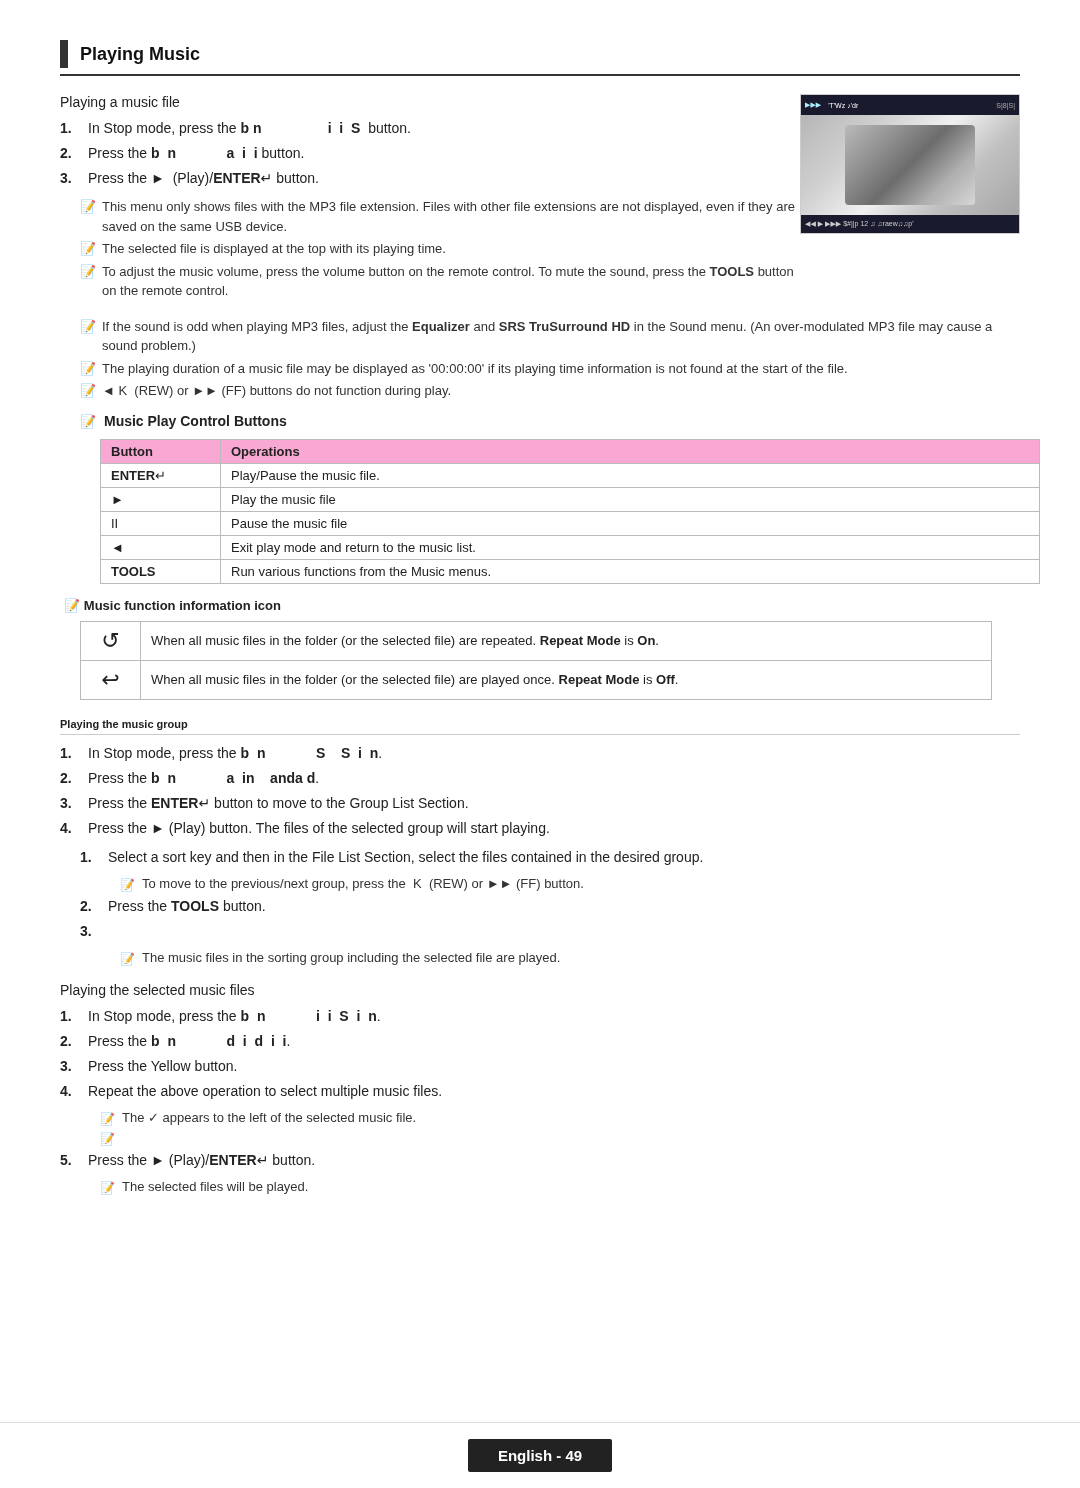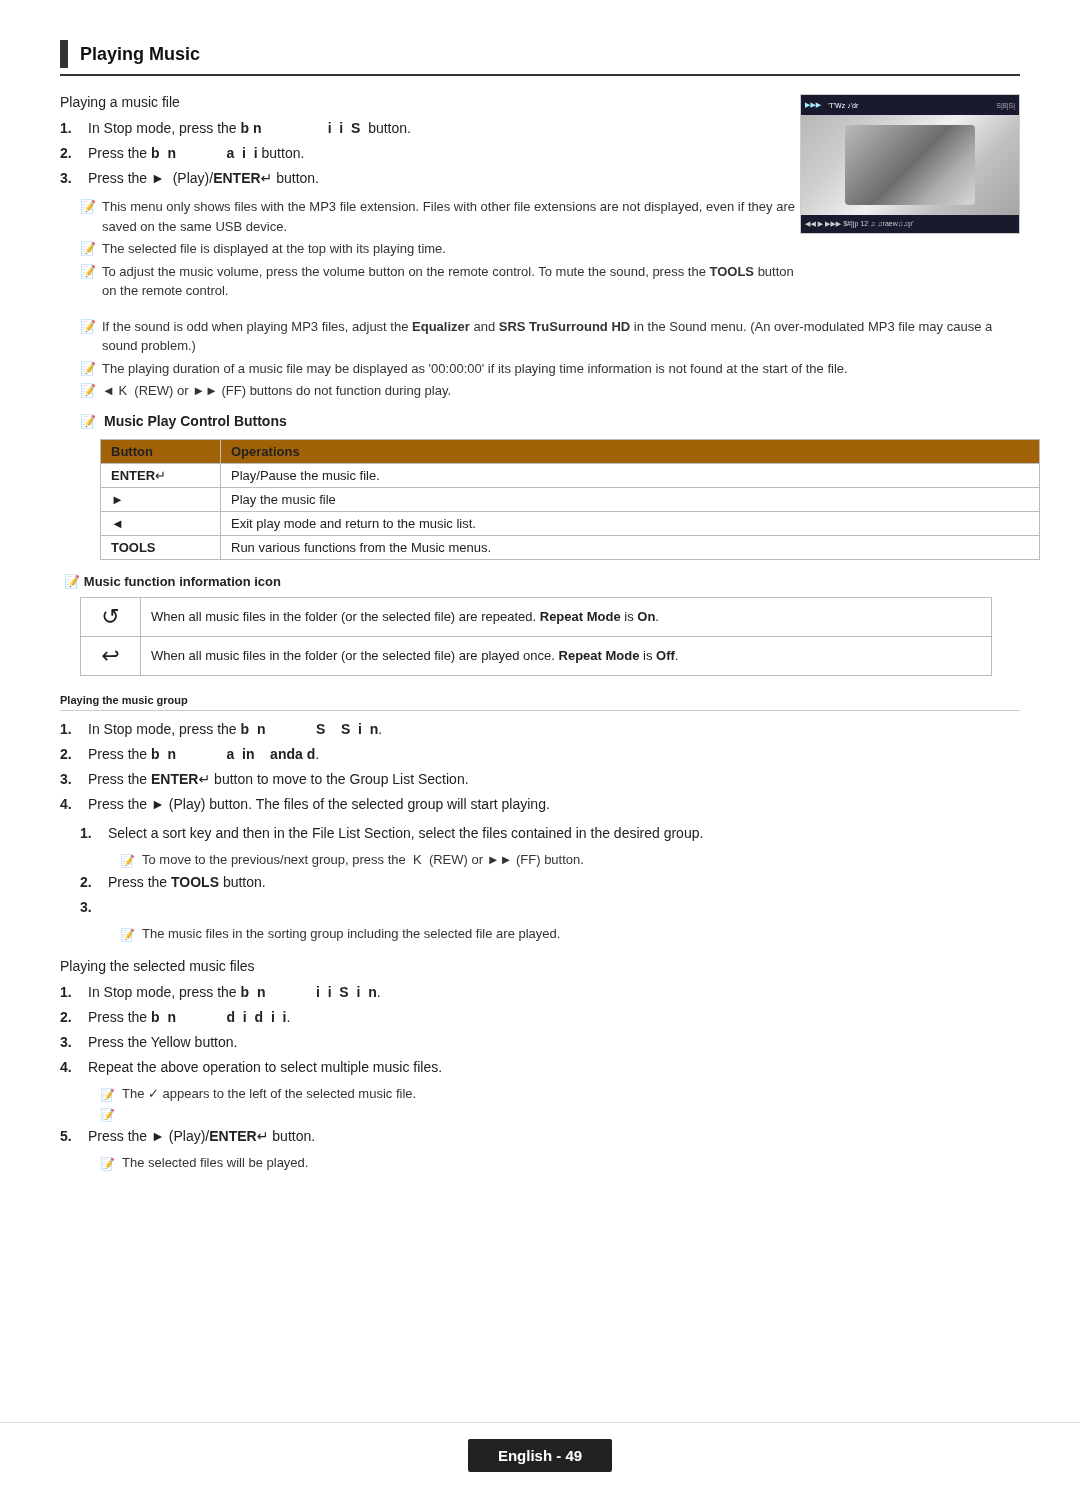--- a/index.html
+++ b/index.html
@@ -138,21 +138,21 @@
       justify-content: center;
     }
     
     .control-table {
       width: 100%;
       border-collapse: collapse;
       margin: 10px 0 14px 20px;
       font-size: 13px;
     }
     .control-table th {
-      background: #a16207;
+      background: #f9a8d4;
       border: 1px solid #bbb;
       padding: 4px 10px;
       text-align: left;
       font-weight: bold;
     }
     .control-table td {
       border: 1px solid #bbb;
       padding: 4px 10px;
     }
     .control-table tr:first-child th:first-child {
@@ -312,20 +312,24 @@
       <tbody>
         <tr>
           <td><span class="bold">ENTER</span>↵</td>
           <td>Play/Pause the music file.</td>
         </tr>
         <tr>
           <td>►</td>
           <td>Play the music file</td>
         </tr>
         <tr>
+          <td>II</td>
+          <td>Pause the music file</td>
+        </tr>
+        <tr>
           <td>◄</td>
           <td>Exit play mode and return to the music list.</td>
         </tr>
         <tr>
           <td><span class="bold">TOOLS</span></td>
           <td>Run various functions from the Music menus.</td>
         </tr>
       </tbody>
     </table>
   </div>

